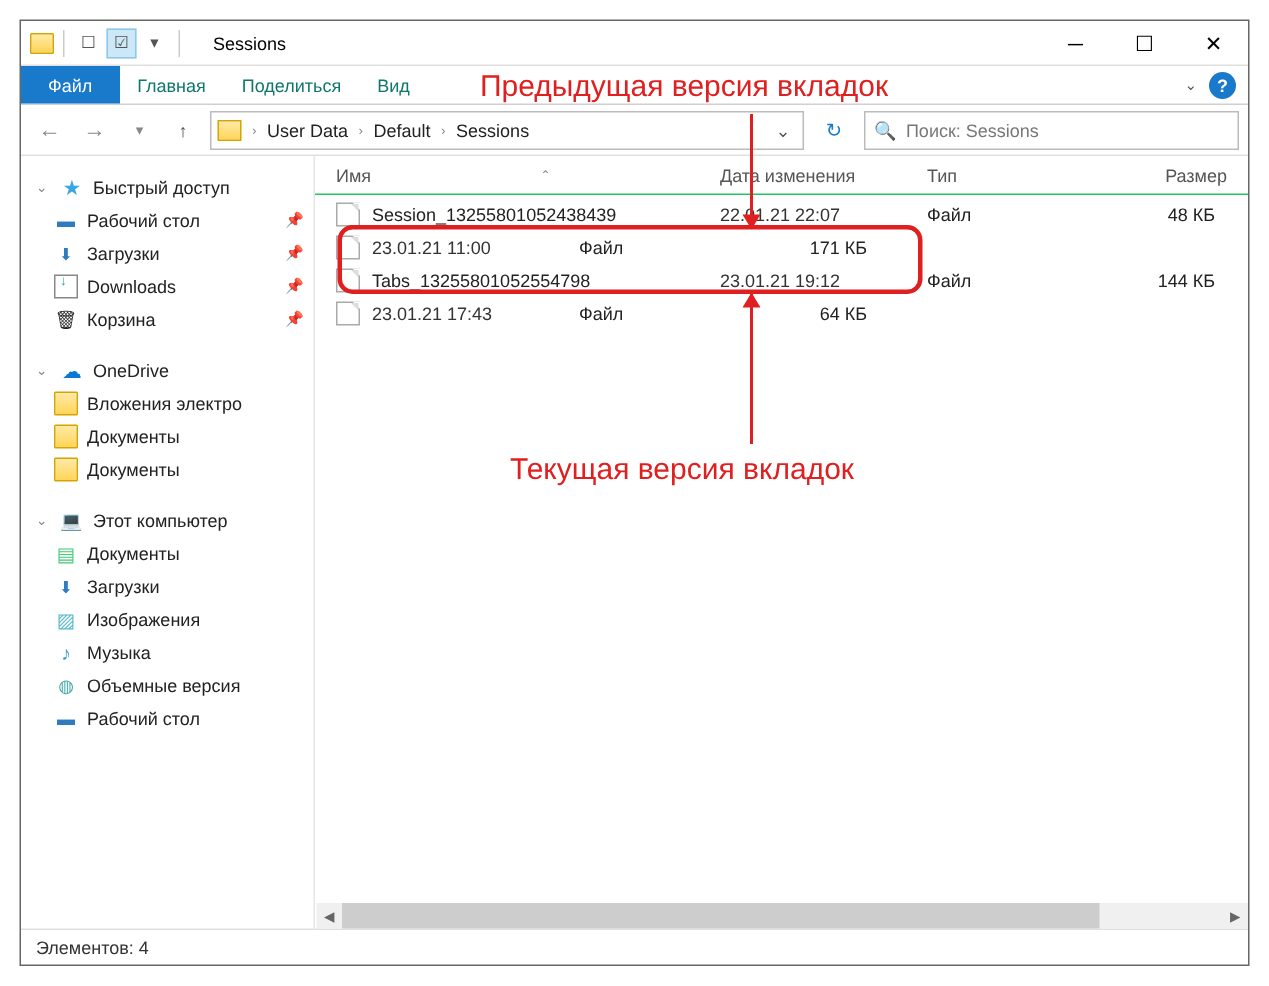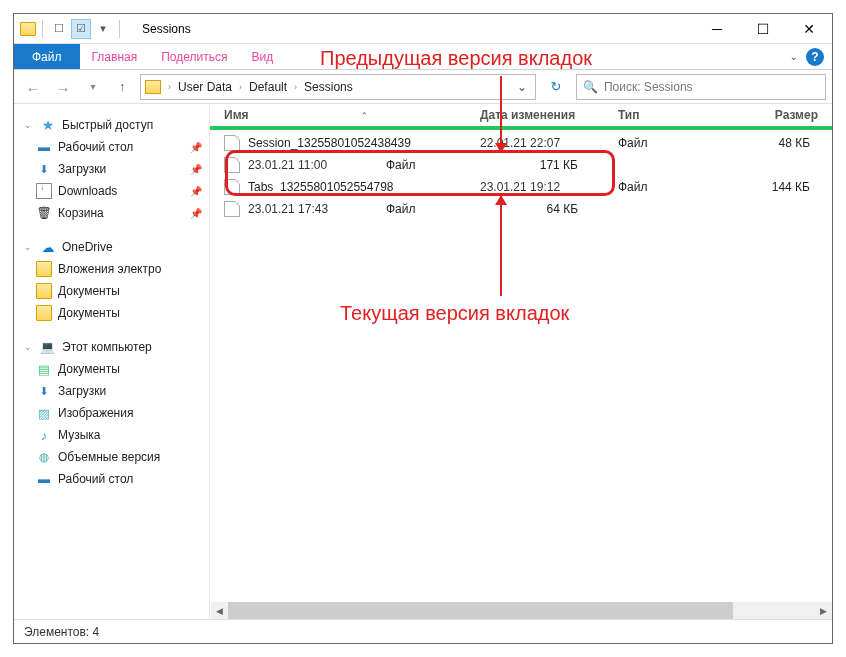--- a/index.html
+++ b/index.html
@@ -13,21 +13,21 @@
   .title-icon { width: 16px; height: 14px; background: linear-gradient(to bottom, #ffe9a6 0%, #ffd558 100%); border: 1px solid #d6a400; border-radius: 1px; }
   .qat-sep { width: 1px; height: 18px; background: #ccc; margin: 0 4px; }
   .qat-btn { width: 20px; height: 20px; display: flex; align-items: center; justify-content: center; color: #555; font-size: 11px; }
   .qat-btn.checked { background: #cce8f7; border: 1px solid #8cc7ea; }
   .title-text { margin-left: 16px; font-size: 12px; color: #000; }
   .win-controls { margin-left: auto; display: flex; }
   .win-btn { width: 46px; height: 30px; display: flex; align-items: center; justify-content: center; color: #000; font-size: 14px; }
 
   
   .ribbon { height: 26px; display: flex; align-items: stretch; border-bottom: 1px solid #d0d0d0; font-size: 12px; }
-  .ribbon-tab { padding: 0 12px; display: flex; align-items: center; color: #ec4899; }
+  .ribbon-tab { padding: 0 12px; display: flex; align-items: center; color: #0f766e; }
   .ribbon-tab.file { background: #1979ca; color: #fff; padding: 0 18px; }
   .ribbon-right { margin-left: auto; display: flex; align-items: center; padding-right: 8px; gap: 8px; }
   .chevron { color: #555; font-size: 10px; }
   .help-icon { width: 18px; height: 18px; border-radius: 50%; background: #1979ca; color: #fff; display: flex; align-items: center; justify-content: center; font-size: 12px; font-weight: bold; }
 
   
   .addr-row { height: 34px; display: flex; align-items: center; padding: 4px 6px; gap: 6px; border-bottom: 1px solid #e0e0e0; }
   .nav-btns { display: flex; align-items: center; gap: 4px; }
   .nav-arrow { width: 26px; height: 26px; display: flex; align-items: center; justify-content: center; color: #888; font-size: 15px; border-radius: 2px; }
   .nav-up { width: 24px; height: 24px; display: flex; align-items: center; justify-content: center; color: #444; }
@@ -60,21 +60,21 @@
   .ico-folder { width: 16px; height: 13px; background: linear-gradient(to bottom, #ffe9a6, #ffd558); border: 1px solid #d6a400; border-radius: 1px; }
   .ico-pc::before { content: "💻"; font-size: 12px; }
   .ico-video::before { content: "🎞"; font-size: 12px; }
   .ico-doc::before { content: "▤"; color: #4c7; font-size: 13px; }
   .ico-img::before { content: "▨"; color: #5bc; font-size: 13px; }
   .ico-music::before { content: "♪"; color: #3a9bd8; font-size: 13px; }
   .ico-3d::before { content: "◍"; color: #4aa; font-size: 12px; }
   .ico-disk::before { content: "▥"; color: #88a; font-size: 13px; }
 
   .content { flex: 1; position: relative; overflow: auto; }
-  .col-headers { display: flex; height: 26px; align-items: center; border-bottom: 4px solid #22c55e; color: #555; padding-left: 14px; font-size: 12px; font-weight: bold; }
+  .col-headers { display: flex; height: 26px; align-items: center; border-bottom: 1px solid #22c55e; color: #555; padding-left: 14px; font-size: 12px; }
   .col-name { width: 256px; display: flex; align-items: center; }
   .col-name .sort { margin: 0 auto; color: #888; font-size: 8px; }
   .col-date { width: 138px; }
   .col-type { width: 110px; }
   .col-size { width: 90px; text-align: right; }
 
   .file-list { padding-top: 2px; }
   .file-row { display: flex; align-items: center; height: 22px; padding-left: 14px; color: #222; }
   .file-row .ficon { width: 16px; height: 16px; margin-right: 8px; background: #fff; border: 1px solid #aaa; position: relative; }
   .file-row .ficon::before { content: ""; position: absolute; top: -1px; right: -1px; border-style: solid; border-width: 0 5px 5px 0; border-color: transparent #fff transparent transparent; }

